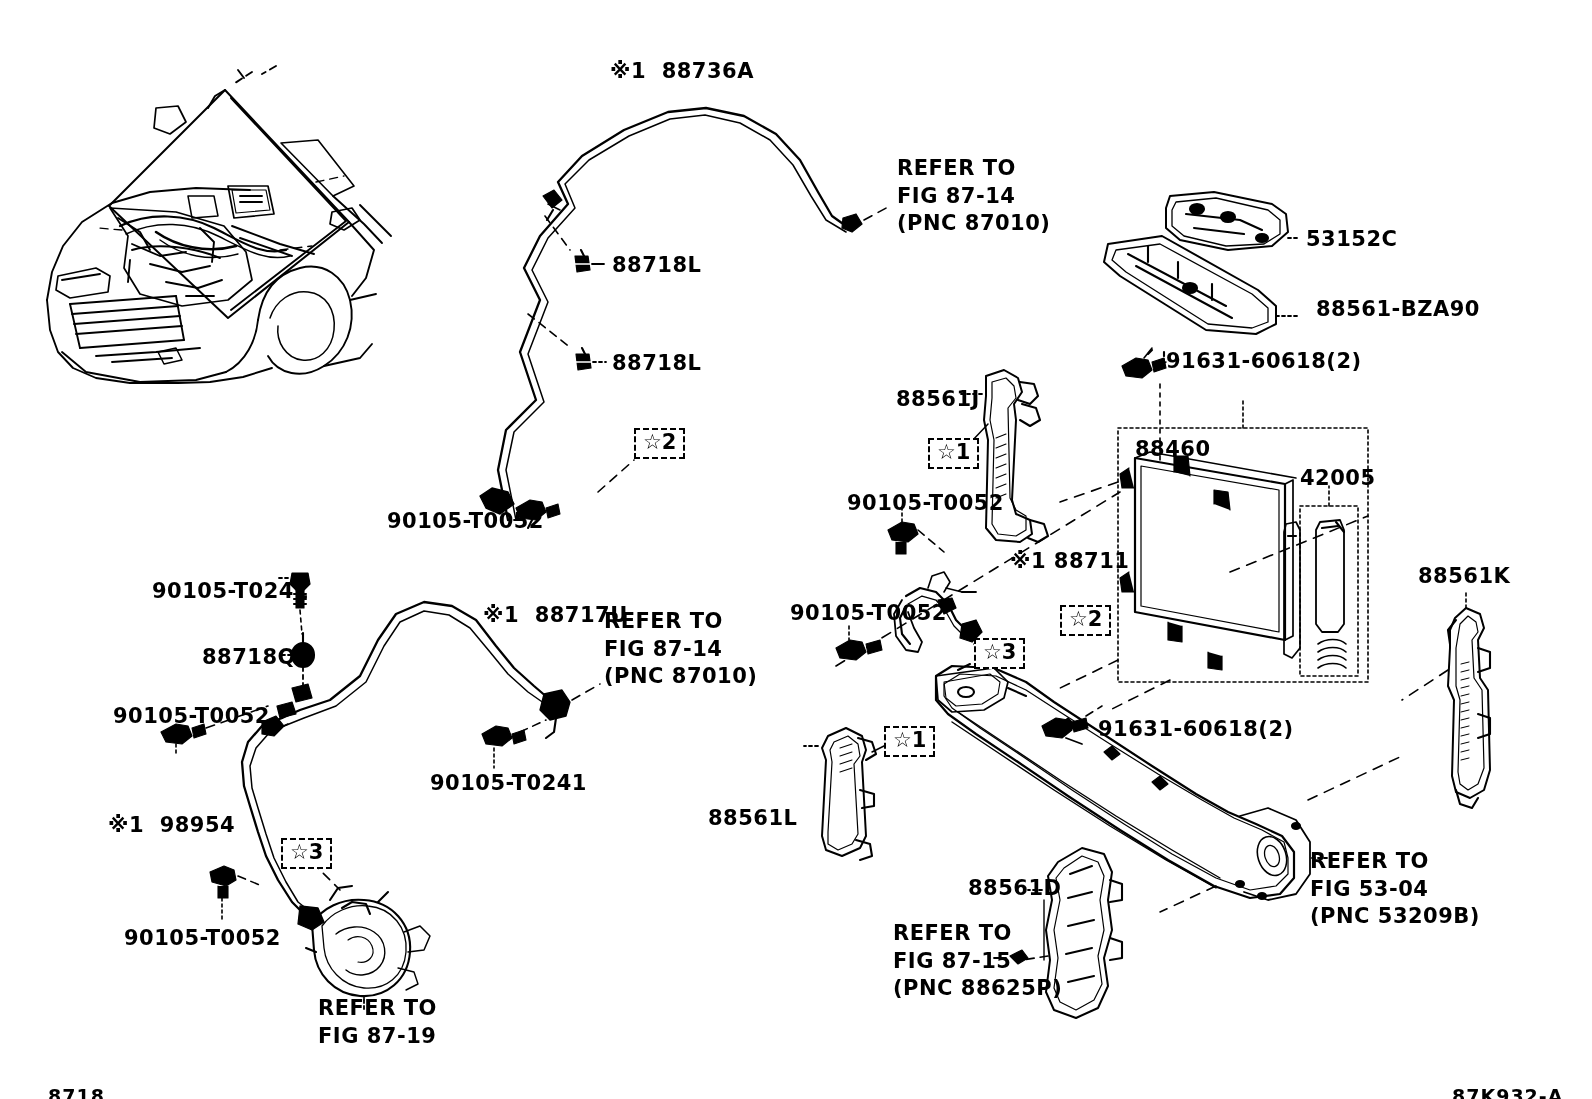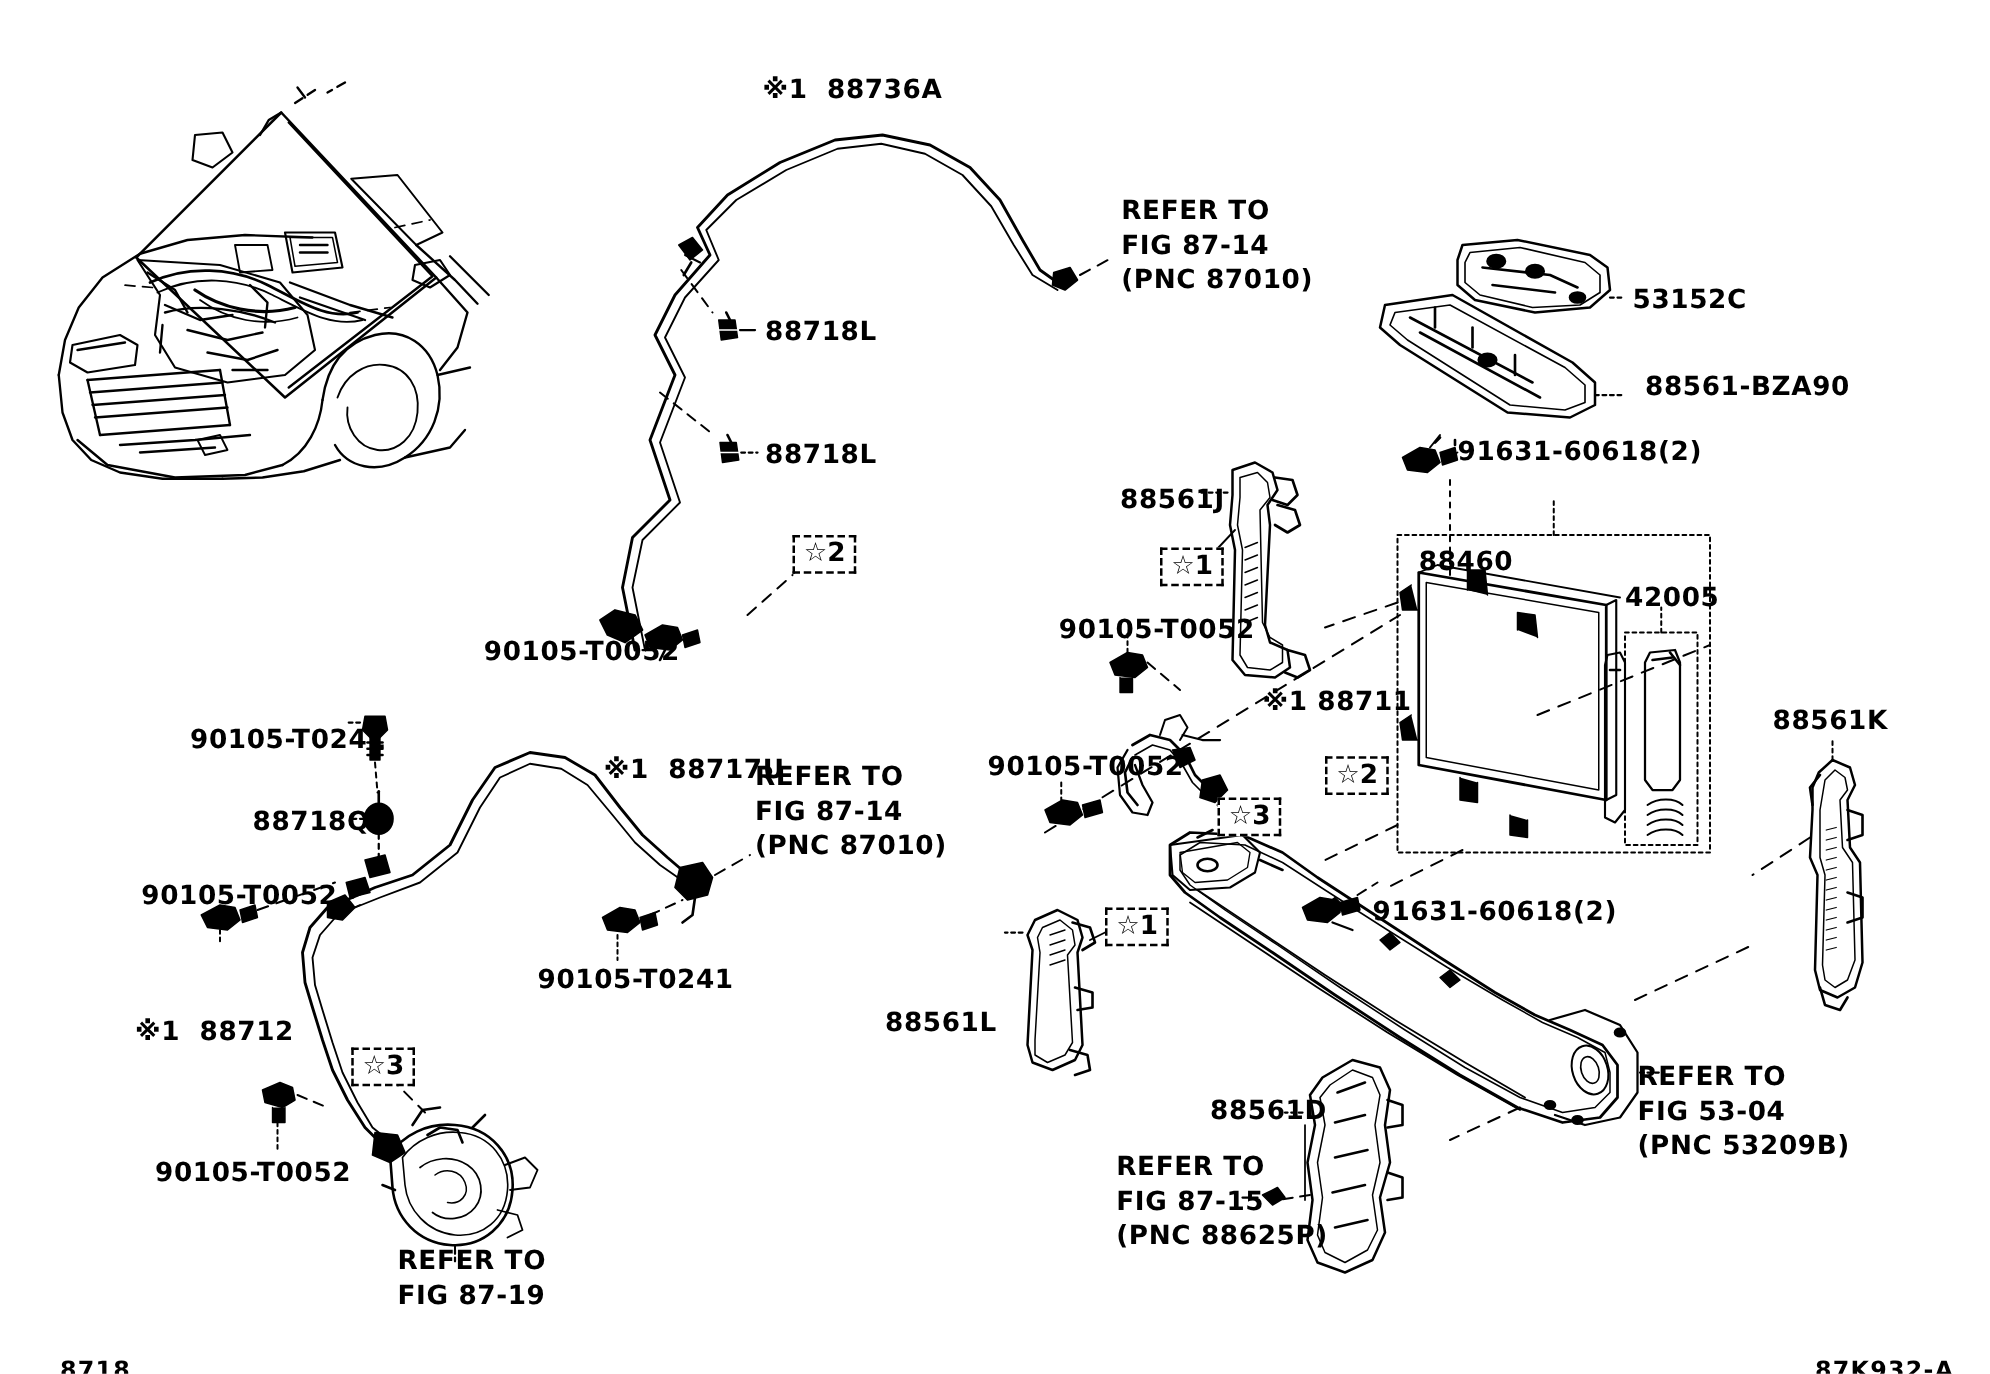--- a/index.html
+++ b/index.html
@@ -466,21 +466,21 @@
   <div class="badge" style="left:634px;top:428px;">☆2</div>
 
   <div class="lbl" style="left:152px;top:578px;">90105-T0241</div>
   <div class="lbl" style="left:202px;top:644px;">88718Q</div>
   <div class="lbl" style="left:113px;top:703px;">90105-T0052</div>
   <div class="lbl" style="left:483px;top:602px;">※1  88717U</div>
   <div class="lbl multi" style="left:604px;top:608px;">REFER TO
 FIG 87-14
 (PNC 87010)</div>
   <div class="lbl" style="left:430px;top:770px;">90105-T0241</div>
-  <div class="lbl" style="left:108px;top:812px;">※1  88712</div>
+  <div class="lbl" style="left:108px;top:812px;">※1  98954</div>
   <div class="lbl" style="left:124px;top:925px;">90105-T0052</div>
   <div class="badge" style="left:281px;top:838px;">☆3</div>
   <div class="lbl multi" style="left:318px;top:995px;">REFER TO
 FIG 87-19</div>
 
   <div class="lbl" style="left:1306px;top:226px;">53152C</div>
   <div class="lbl" style="left:1316px;top:296px;">88561-BZA90</div>
   <div class="lbl" style="left:1166px;top:348px;">91631-60618(2)</div>
   <div class="lbl" style="left:1135px;top:388px;margin-top:48px;">88460</div>
   <div class="lbl" style="left:1300px;top:465px;">42005</div>

